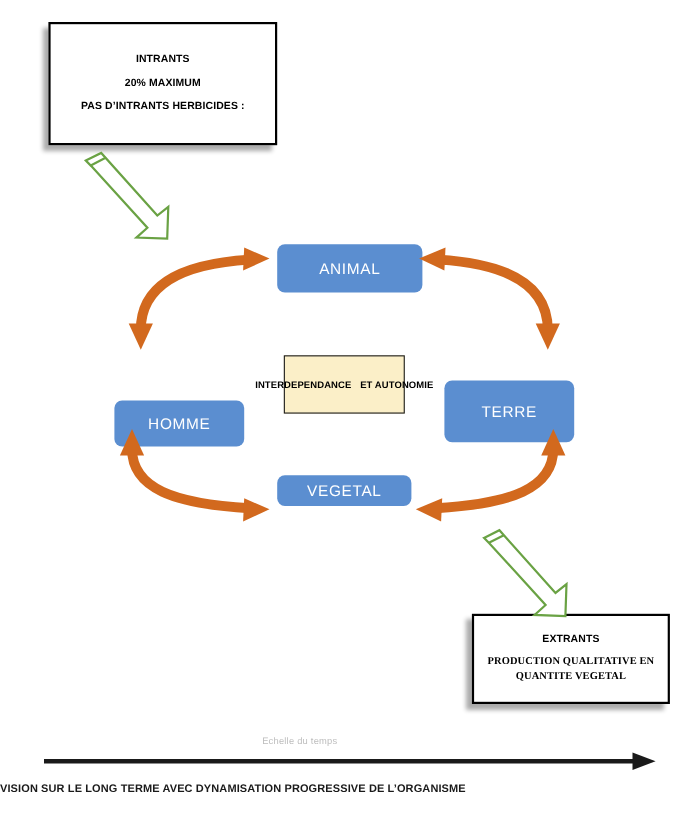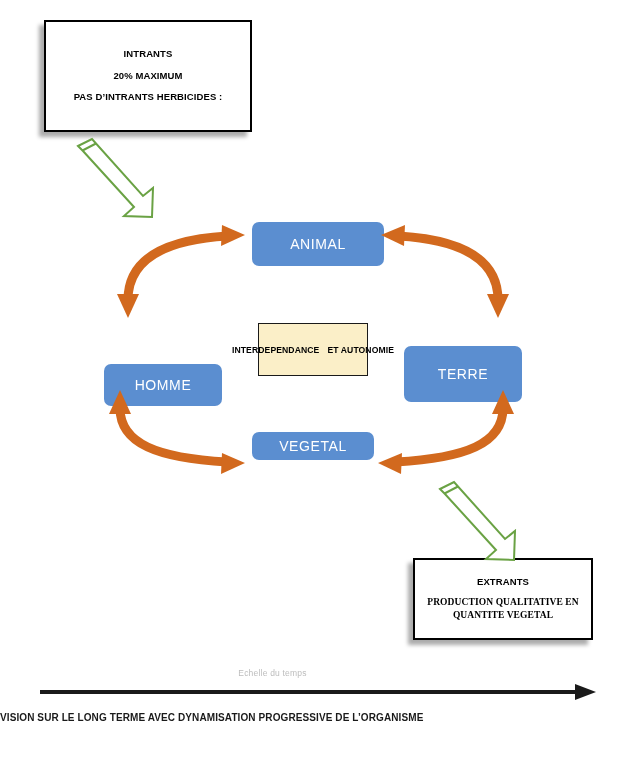--- a/index.html
+++ b/index.html
@@ -39,21 +39,21 @@
 
   #intrants-box {
     left: 44px;
     top: 20px;
     width: 208px;
     height: 112px;
     padding: 6px 4px;
     gap: 11px;
   }
   #extrants-box {
-    left: 413px;
+    left: 429px;
     top: 558px;
     width: 180px;
     height: 82px;
     padding: 6px 4px;
     gap: 9px;
   }
   #extrants-box .note-sub {
     display: flex;
     flex-direction: column;
     gap: 3px;

